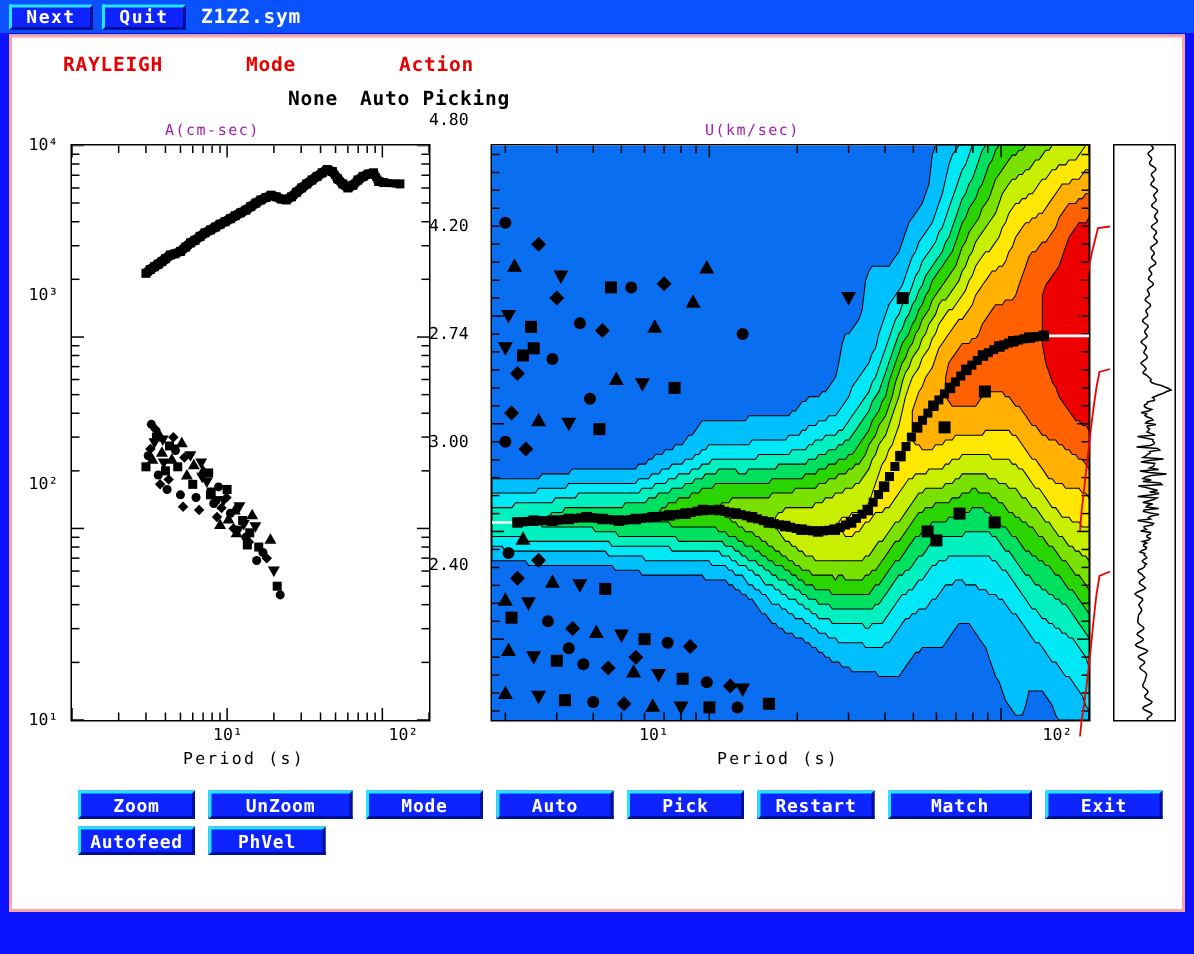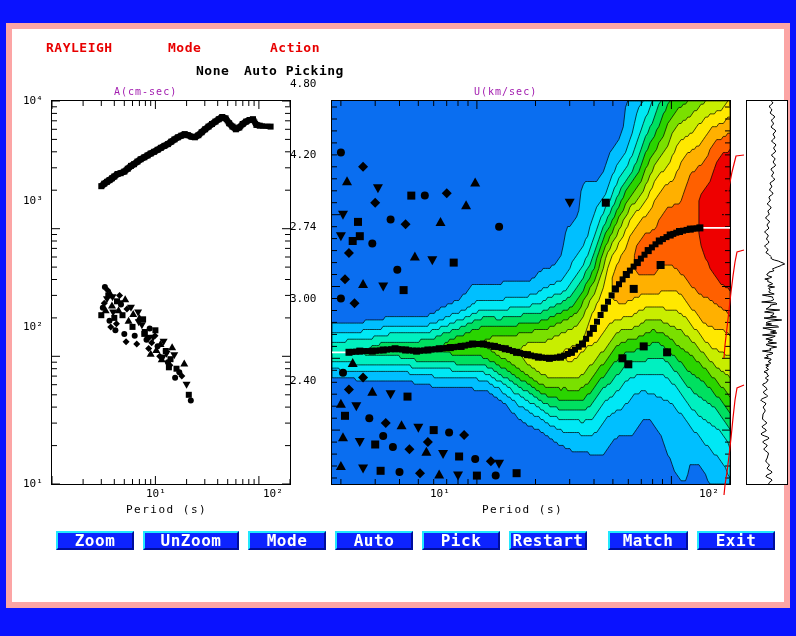--- a/index.html
+++ b/index.html
@@ -45,21 +45,21 @@
     font-family: "DejaVu Sans Mono", monospace;
     font-size: 13px; font-weight: bold;
     letter-spacing: 0.5px;
   }
   
   #canvas {
     position: absolute;
     left: 6px; top: 23px;
     width: 784px; height: 585px;
     background: #ffffff;
-    border: 6px solid #fca5a5;
+    border: 2px solid #fca5a5;
   }
   
   .hdr {
     position: absolute;
     font-family: "DejaVu Sans Mono", monospace;
     font-size: 13px; font-weight: bold;
     letter-spacing: 0.5px;
     white-space: nowrap;
   }
   .hdr-red { color: #e80000; }
@@ -111,32 +111,37 @@
   .abtn {
     height: 19px; width: 78px;
     margin-right: 9px;
     background: #0d23ff;
     border-top: 2px solid #22e8ff;
     border-left: 2px solid #22e8ff;
     border-right: 2px solid #000e9c;
     border-bottom: 2px solid #000e9c;
     color: #ffffff;
     font-family: "DejaVu Sans Mono", monospace;
-    font-size: 16px; font-weight: bold;
+    font-size: 12px; font-weight: bold;
     display: flex; align-items: center; justify-content: center;
     line-height: 1;
     cursor: pointer;
     letter-spacing: 0.5px;
   }
 </style>
 </head>
 <body>
 
 <div id="app">
 
+  <div id="titlebar">
+    <div class="tb-btn" id="tb-next">Next</div>
+    <div class="tb-btn" id="tb-quit">Quit</div>
+    <div id="tb-filename">Z1Z2.sym</div>
+  </div>
 
   <div id="canvas">
 
     <div class="hdr hdr-red" id="h-rayleigh">RAYLEIGH</div>
     <div class="hdr hdr-red" id="h-mode">Mode</div>
     <div class="hdr hdr-red" id="h-action">Action</div>
     <div class="hdr hdr-blk" id="h-modeval">None</div>
     <div class="hdr hdr-blk" id="h-actionval">Auto Picking</div>
 
     <div class="ptitle" id="t-amp">A(cm-sec)</div>
@@ -890,22 +895,26 @@
       </svg>
     </div>
 
     <div id="btnrow1">
         <div class="abtn" style="width: 78px;">Zoom</div>
         <div class="abtn" style="width: 96px;">UnZoom</div>
         <div class="abtn" style="width: 78px;">Mode</div>
         <div class="abtn" style="width: 78px;">Auto</div>
         <div class="abtn" style="width: 78px;">Pick</div>
         <div class="abtn" style="width: 78px;">Restart</div>
-        <div class="abtn" style="width: 80px; margin-left: 12px;">Match</div>
+        <div class="abtn" style="width: 96px;">Match</div>
         <div class="abtn" style="width: 78px;">Exit</div>
+      </div>
+    <div id="btnrow2">
+        <div class="abtn" style="width: 78px;">Autofeed</div>
+        <div class="abtn" style="width: 78px;">PhVel</div>
       </div>
   <svg width="22" height="385" style="position:absolute;left:712px;top:71px;overflow:visible;">
         <path d="M20,55L12,56L10,64L8,72L6,82L3,95L1,108L0,120" fill="none" stroke="#ee0000" stroke-width="1.2"></path>
         <path d="M20,150L13,152L11,162L9,176L7,192L5,210L3,228L1,245L0,258" fill="none" stroke="#ee0000" stroke-width="1.2"></path>
         <path d="M20,285L13,288L11,300L9,318L7,338L5,356L3,372L1,385L0,395" fill="none" stroke="#ee0000" stroke-width="1.2"></path>
       </svg>
     </div>
 </div>
 
 </body></html>

